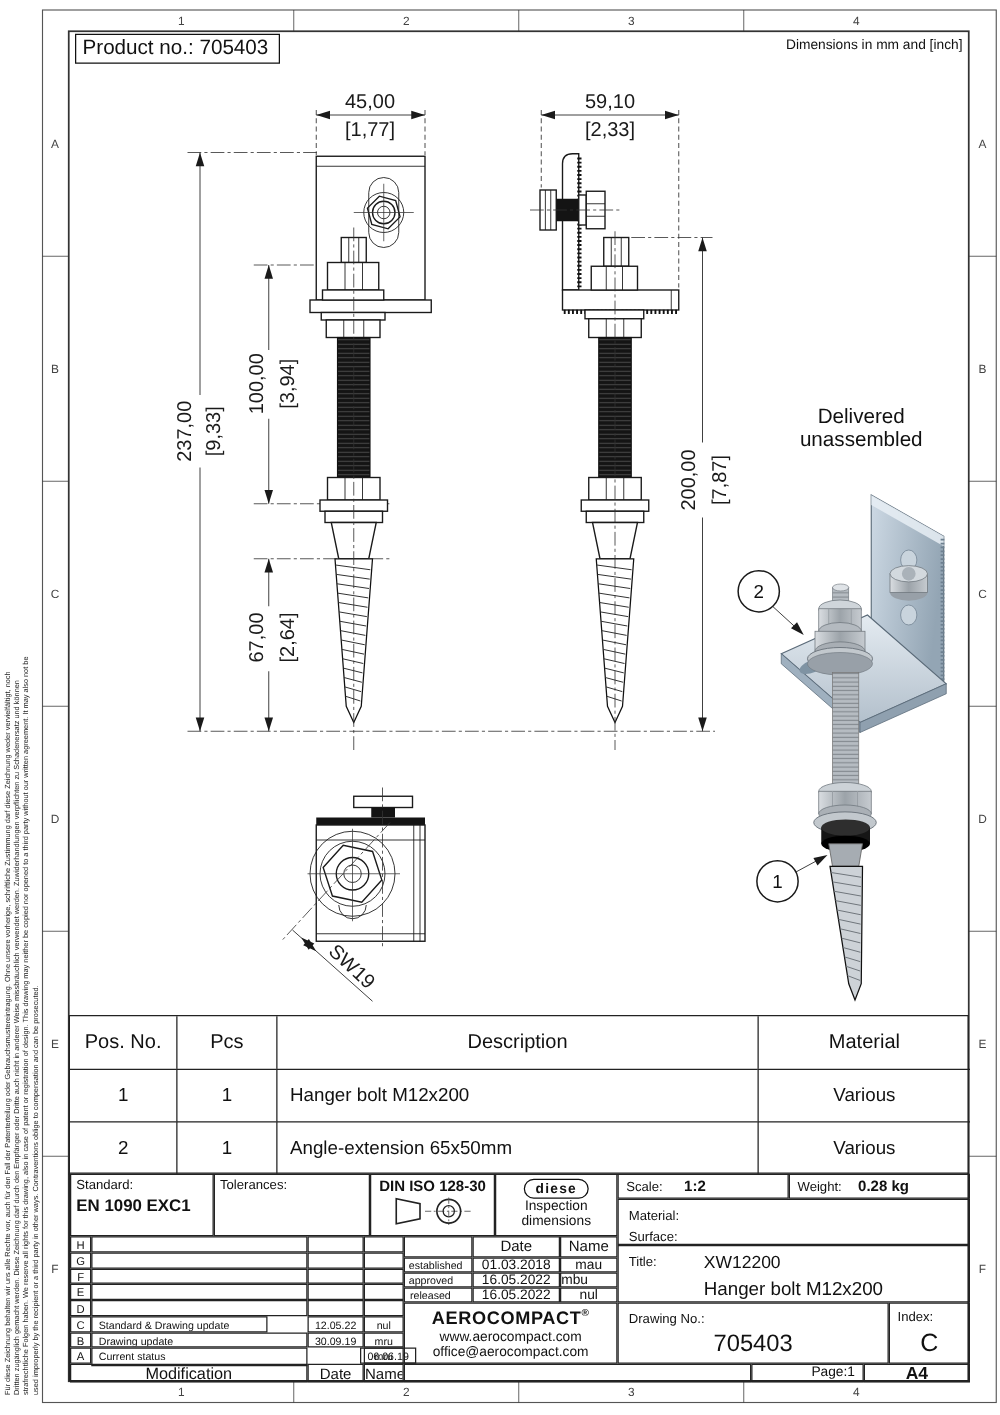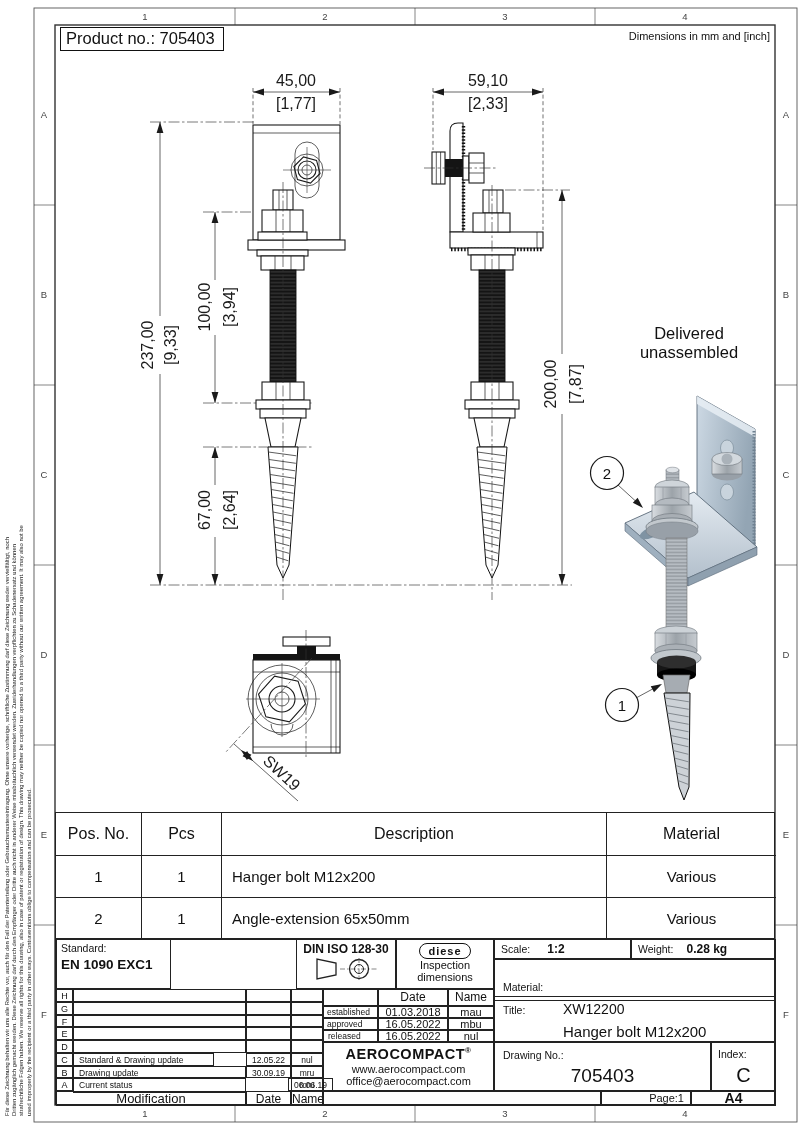--- a/index.html
+++ b/index.html
@@ -352,20 +352,23 @@
     <div class="pc desc">Angle-extension 65x50mm</div>
     <div class="pc">Various</div>
   </div>
 
   <div class="tb">
 
     <div class="c" style="left:0;top:0;width:115px;height:50px;padding:2px 4px;">
       <div class="lab">Standard:</div>
       <div style="font-size:13.5px;font-weight:bold;margin-top:3px;">EN 1090 EXC1</div>
     </div>
+    <div class="c" style="left:115px;top:0;width:125px;height:50px;padding:2px 4px;">
+      <div class="lab">Tolerances:</div>
+    </div>
     <div class="c" style="left:240px;top:0;width:100px;height:50px;text-align:center;padding-top:2px;">
       <div style="font-size:12px;font-weight:bold;">DIN ISO 128-30</div>
       <svg width="64" height="26" viewBox="0 0 64 26">
         <polygon points="3,3 3,23 22,19 22,7" fill="none" stroke="#222" stroke-width="1.3"></polygon>
         <line x1="26" y1="13" x2="63" y2="13" stroke="#555" stroke-width="0.7" stroke-dasharray="5 2 1.5 2"></line>
         <circle cx="45" cy="13" r="9.5" fill="none" stroke="#222" stroke-width="1.3"></circle>
         <circle cx="45" cy="13" r="4.5" fill="none" stroke="#222" stroke-width="1"></circle>
         <line x1="45" y1="2" x2="45" y2="24" stroke="#555" stroke-width="0.7" stroke-dasharray="5 2 1.5 2"></line>
       </svg>
     </div>
@@ -375,21 +378,21 @@
       <div style="font-size:11px;">dimensions</div>
     </div>
     <div class="c" style="left:438px;top:0;width:137px;height:20px;padding:2px 6px;">
       <span class="lab">Scale:</span>
       <span style="font-size:12px;font-weight:bold;margin-left:14px;">1:2</span>
     </div>
     <div class="c" style="left:575px;top:0;width:145px;height:20px;padding:2px 6px;">
       <span class="lab">Weight:</span>
       <span style="font-size:12px;font-weight:bold;margin-left:10px;">0.28 kg</span>
     </div>
-    <div class="c" style="left:438px;top:20px;width:282px;height:37px;padding:20px 8px;">
+    <div class="c" style="left:438px;top:20px;width:282px;height:37px;padding:6px 8px;">
       <div class="lab" style="margin-top:1px;">Material:</div>
       <div class="lab" style="margin-top:5px;">Surface:</div>
     </div>
     <div class="c" style="left:438px;top:57px;width:282px;height:46px;">
       <span class="lab" style="position:absolute;left:8px;top:7px;">Title:</span>
       <span style="position:absolute;left:68px;top:4px;font-size:14px;">XW12200</span>
       <span style="position:absolute;left:68px;top:26px;font-size:15px;">Hanger bolt M12x200</span>
     </div>
     <div class="c" style="left:438px;top:103px;width:217px;height:49px;">
       <span class="lab" style="position:absolute;left:8px;top:6px;">Drawing No.:</span>
@@ -409,21 +412,21 @@
     </div>
 
     <div class="c" style="left:267px;top:50px;width:55px;height:17px;"></div>
     <div class="c" style="left:322px;top:50px;width:70px;height:17px;text-align:center;font-size:12px;line-height:15px;">Date</div>
     <div class="c" style="left:392px;top:50px;width:46px;height:17px;text-align:center;font-size:12px;line-height:15px;">Name</div>
     <div class="c small" style="left:267px;top:67px;width:55px;height:12px;padding-left:3px;line-height:11px;">established</div>
     <div class="c" style="left:322px;top:67px;width:70px;height:12px;text-align:center;font-size:11px;line-height:11px;">01.03.2018</div>
     <div class="c" style="left:392px;top:67px;width:46px;height:12px;text-align:center;font-size:11px;line-height:11px;">mau</div>
     <div class="c small" style="left:267px;top:79px;width:55px;height:12px;padding-left:3px;line-height:11px;">approved</div>
     <div class="c" style="left:322px;top:79px;width:70px;height:12px;text-align:center;font-size:11px;line-height:11px;">16.05.2022</div>
-    <div class="c" style="left:392px;top:79px;width:46px;height:12px;text-align:center;font-size:11px;line-height:11px;">mbu</div>
+    <div class="c" style="left:392px;top:79px;width:46px;height:12px;font-size:11px;line-height:11px;">mbu</div>
     <div class="c small" style="left:267px;top:91px;width:55px;height:12px;padding-left:4px;line-height:11px;">released</div>
     <div class="c" style="left:322px;top:91px;width:70px;height:12px;text-align:center;font-size:11px;line-height:11px;">16.05.2022</div>
     <div class="c" style="left:392px;top:91px;width:46px;height:12px;text-align:center;font-size:11px;line-height:11px;">nul</div>
 
     <div class="c" style="left:0;top:50px;width:17px;height:12.75px;text-align:center;font-size:9px;line-height:12px;">H</div>
     <div class="c" style="left:17px;top:50px;width:173px;height:12.75px;"></div>
       <div class="c" style="left:190px;top:50px;width:45px;height:12.75px;"></div>
       <div class="c" style="left:235px;top:50px;width:32px;height:12.75px;"></div>
     <div class="c" style="left:0;top:62.75px;width:17px;height:12.75px;text-align:center;font-size:9px;line-height:12px;">G</div>
     <div class="c" style="left:17px;top:62.75px;width:173px;height:12.75px;"></div>

